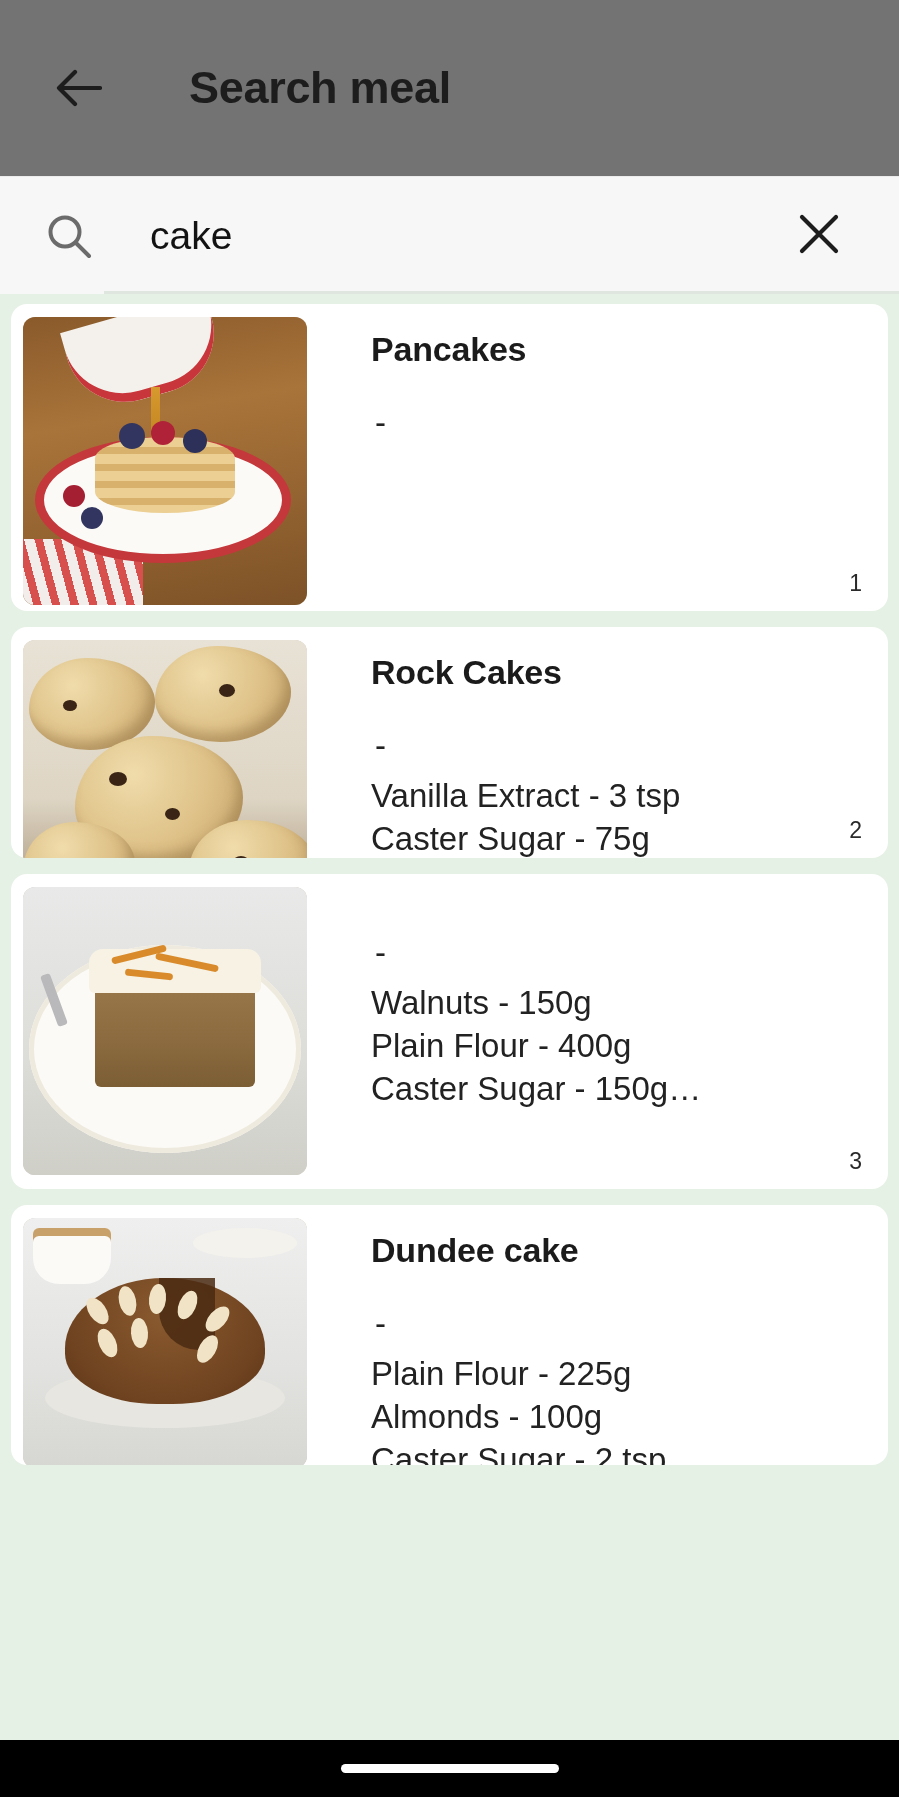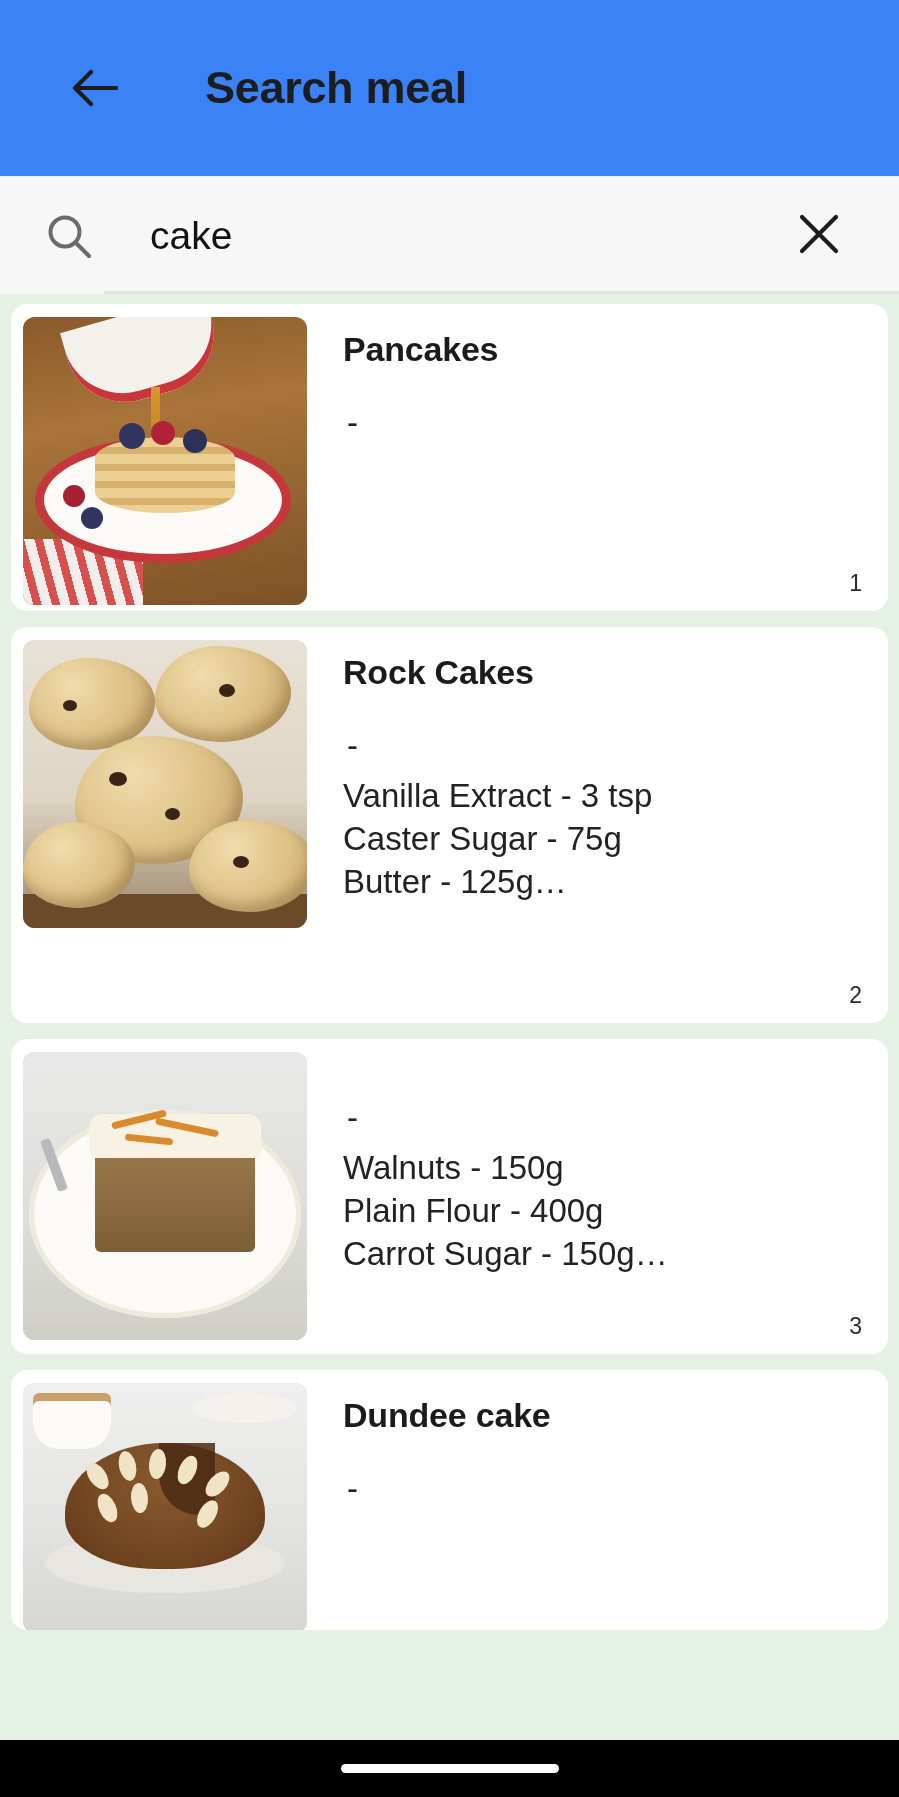--- a/index.html
+++ b/index.html
@@ -17,24 +17,24 @@
     width: 899px;
     height: 1797px;
     background: #e6f1e6;
     display: flex;
     flex-direction: column;
   }
 
   
   .appbar {
     height: 176px;
-    background: #3b82f6;
+    background: #737373;
     display: flex;
     align-items: center;
-    padding-left: 60px;
+    padding-left: 44px;
     flex: none;
   }
   .back-btn {
     width: 70px;
     height: 70px;
     display: flex;
     align-items: center;
     justify-content: center;
     cursor: pointer;
     flex: none;
@@ -93,23 +93,24 @@
     overflow: hidden;
   }
   .card {
     background: #ffffff;
     border-radius: 16px;
     display: flex;
     margin-bottom: 16px;
     position: relative;
     overflow: hidden;
     cursor: pointer;
+    gap: 28px;
   }
   .card-1 { height: 307px; }
-  .card-2 { height: 396px; }
+  .card-2 { height: 231px; }
   .card-3 { height: 315px; }
   .card-4 { height: 260px; justify-content: space-between; }
 
   .thumb {
     width: 284px;
     height: 288px;
     margin: 13px 0 0 12px;
     border-radius: 12px;
     flex: none;
     overflow: hidden;
@@ -365,21 +366,21 @@
           <div class="frost"></div>
           <div class="curl c1"></div>
             <div class="curl c2"></div>
             <div class="curl c3"></div>
         </div>
       </div>
       <div class="card-body">
         <div class="dash-line">-</div>
         <div class="ingredients">Walnuts - 150g
 Plain Flour - 400g
-Carrot Sugar - 150g…</div>
+Caster Sugar - 150g…</div>
       </div>
       <div class="badge">3</div>
     </div>
 
     <div class="card card-4">
       <div class="thumb">
         <div class="ph ph-dundee">
           <div class="cup"></div>
           <div class="saucer"></div>
           <div class="stand"></div>
@@ -391,20 +392,23 @@
           <div class="alm" style="left:156px;top:72px;transform:rotate(24deg)"></div>
           <div class="alm" style="left:186px;top:86px;transform:rotate(42deg)"></div>
           <div class="alm" style="left:76px;top:110px;transform:rotate(-24deg)"></div>
           <div class="alm" style="left:108px;top:100px;transform:rotate(-4deg)"></div>
           <div class="alm" style="left:176px;top:116px;transform:rotate(30deg)"></div>
         </div>
       </div>
       <div class="card-body">
         <div class="meal-name">Dundee cake</div>
         <div class="dash-line">-</div>
+        <div class="ingredients">Plain Flour - 225g
+Almonds - 100g
+Caster Sugar - 2 tsp…</div>
       </div>
       <div class="badge"></div>
     </div>
 
   </div>
 
   <div class="navbar">
     <div class="home-pill"></div>
   </div>
 

